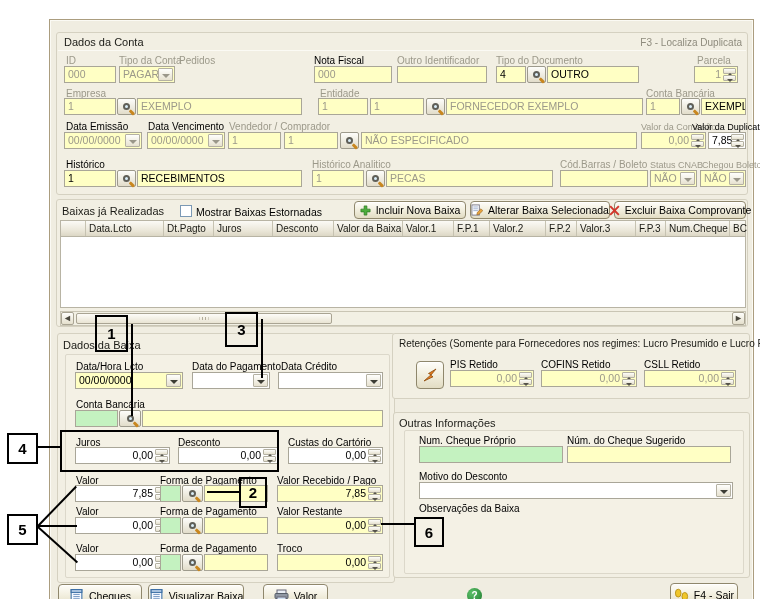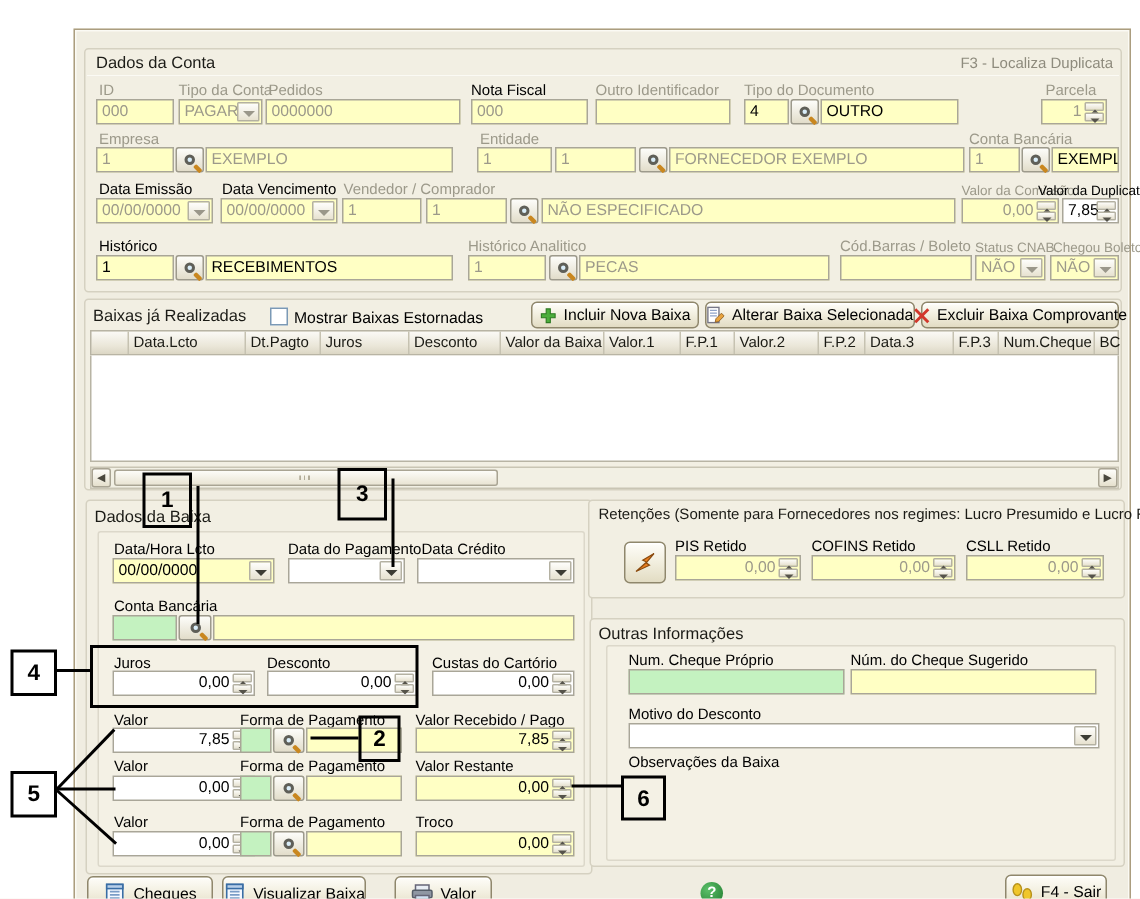--- a/index.html
+++ b/index.html
@@ -70,23 +70,20 @@
   <div class="lbl" style="left:496px;top:39px">Tipo do Documento</div>
   <div class="lbl" style="left:697px;top:39px">Parcela</div>
 
   <div class="fld dis" style="left:64px;top:50px;width:52px">
       <span class="v">000</span>
     </div>
   <div class="fld dis ca" style="left:119px;top:50px;width:56px">
       <span class="v">PAGAR</span>
       <span class="carr dis"></span>
     </div>
-  <div class="fld dis" style="left:177px;top:50px;width:130px">
-      <span class="v">0000000</span>
-    </div>
   <div class="fld dis" style="left:314px;top:50px;width:78px">
       <span class="v">000</span>
     </div>
   <div class="fld dis" style="left:397px;top:50px;width:90px">
       <span class="v"></span>
     </div>
   <div class="fld" style="left:496px;top:50px;width:30px">
       <span class="v">4</span>
     </div>
   <div class="sbtn" style="left:527px;top:50px">
@@ -252,21 +249,21 @@
     <div class="th" style="width:25px"></div>
     <div class="th" style="width:78px">Data.Lcto</div>
     <div class="th" style="width:50px">Dt.Pagto</div>
     <div class="th" style="width:59px">Juros</div>
     <div class="th" style="width:61px">Desconto</div>
     <div class="th" style="width:69px">Valor da Baixa</div>
     <div class="th" style="width:51px">Valor.1</div>
     <div class="th" style="width:36px">F.P.1</div>
     <div class="th" style="width:56px">Valor.2</div>
     <div class="th" style="width:31px">F.P.2</div>
-    <div class="th" style="width:59px">Data.3</div>
+    <div class="th" style="width:59px">Valor.3</div>
     <div class="th" style="width:30px">F.P.3</div>
     <div class="th" style="width:64px">Num.Cheque</div>
     <div class="th" style="width:17px;border-right:none">BC.</div>
   </div>
   <div class="tbody" style="left:60px;top:221px;width:686px;height:71px"></div>
   <div class="hscroll" style="left:60px;top:295px;width:686px;height:15px">
     <div class="sbn" style="left:0">
         <span>◄</span>
       </div>
     <div class="sbthumb" style="left:15px;width:256px">

